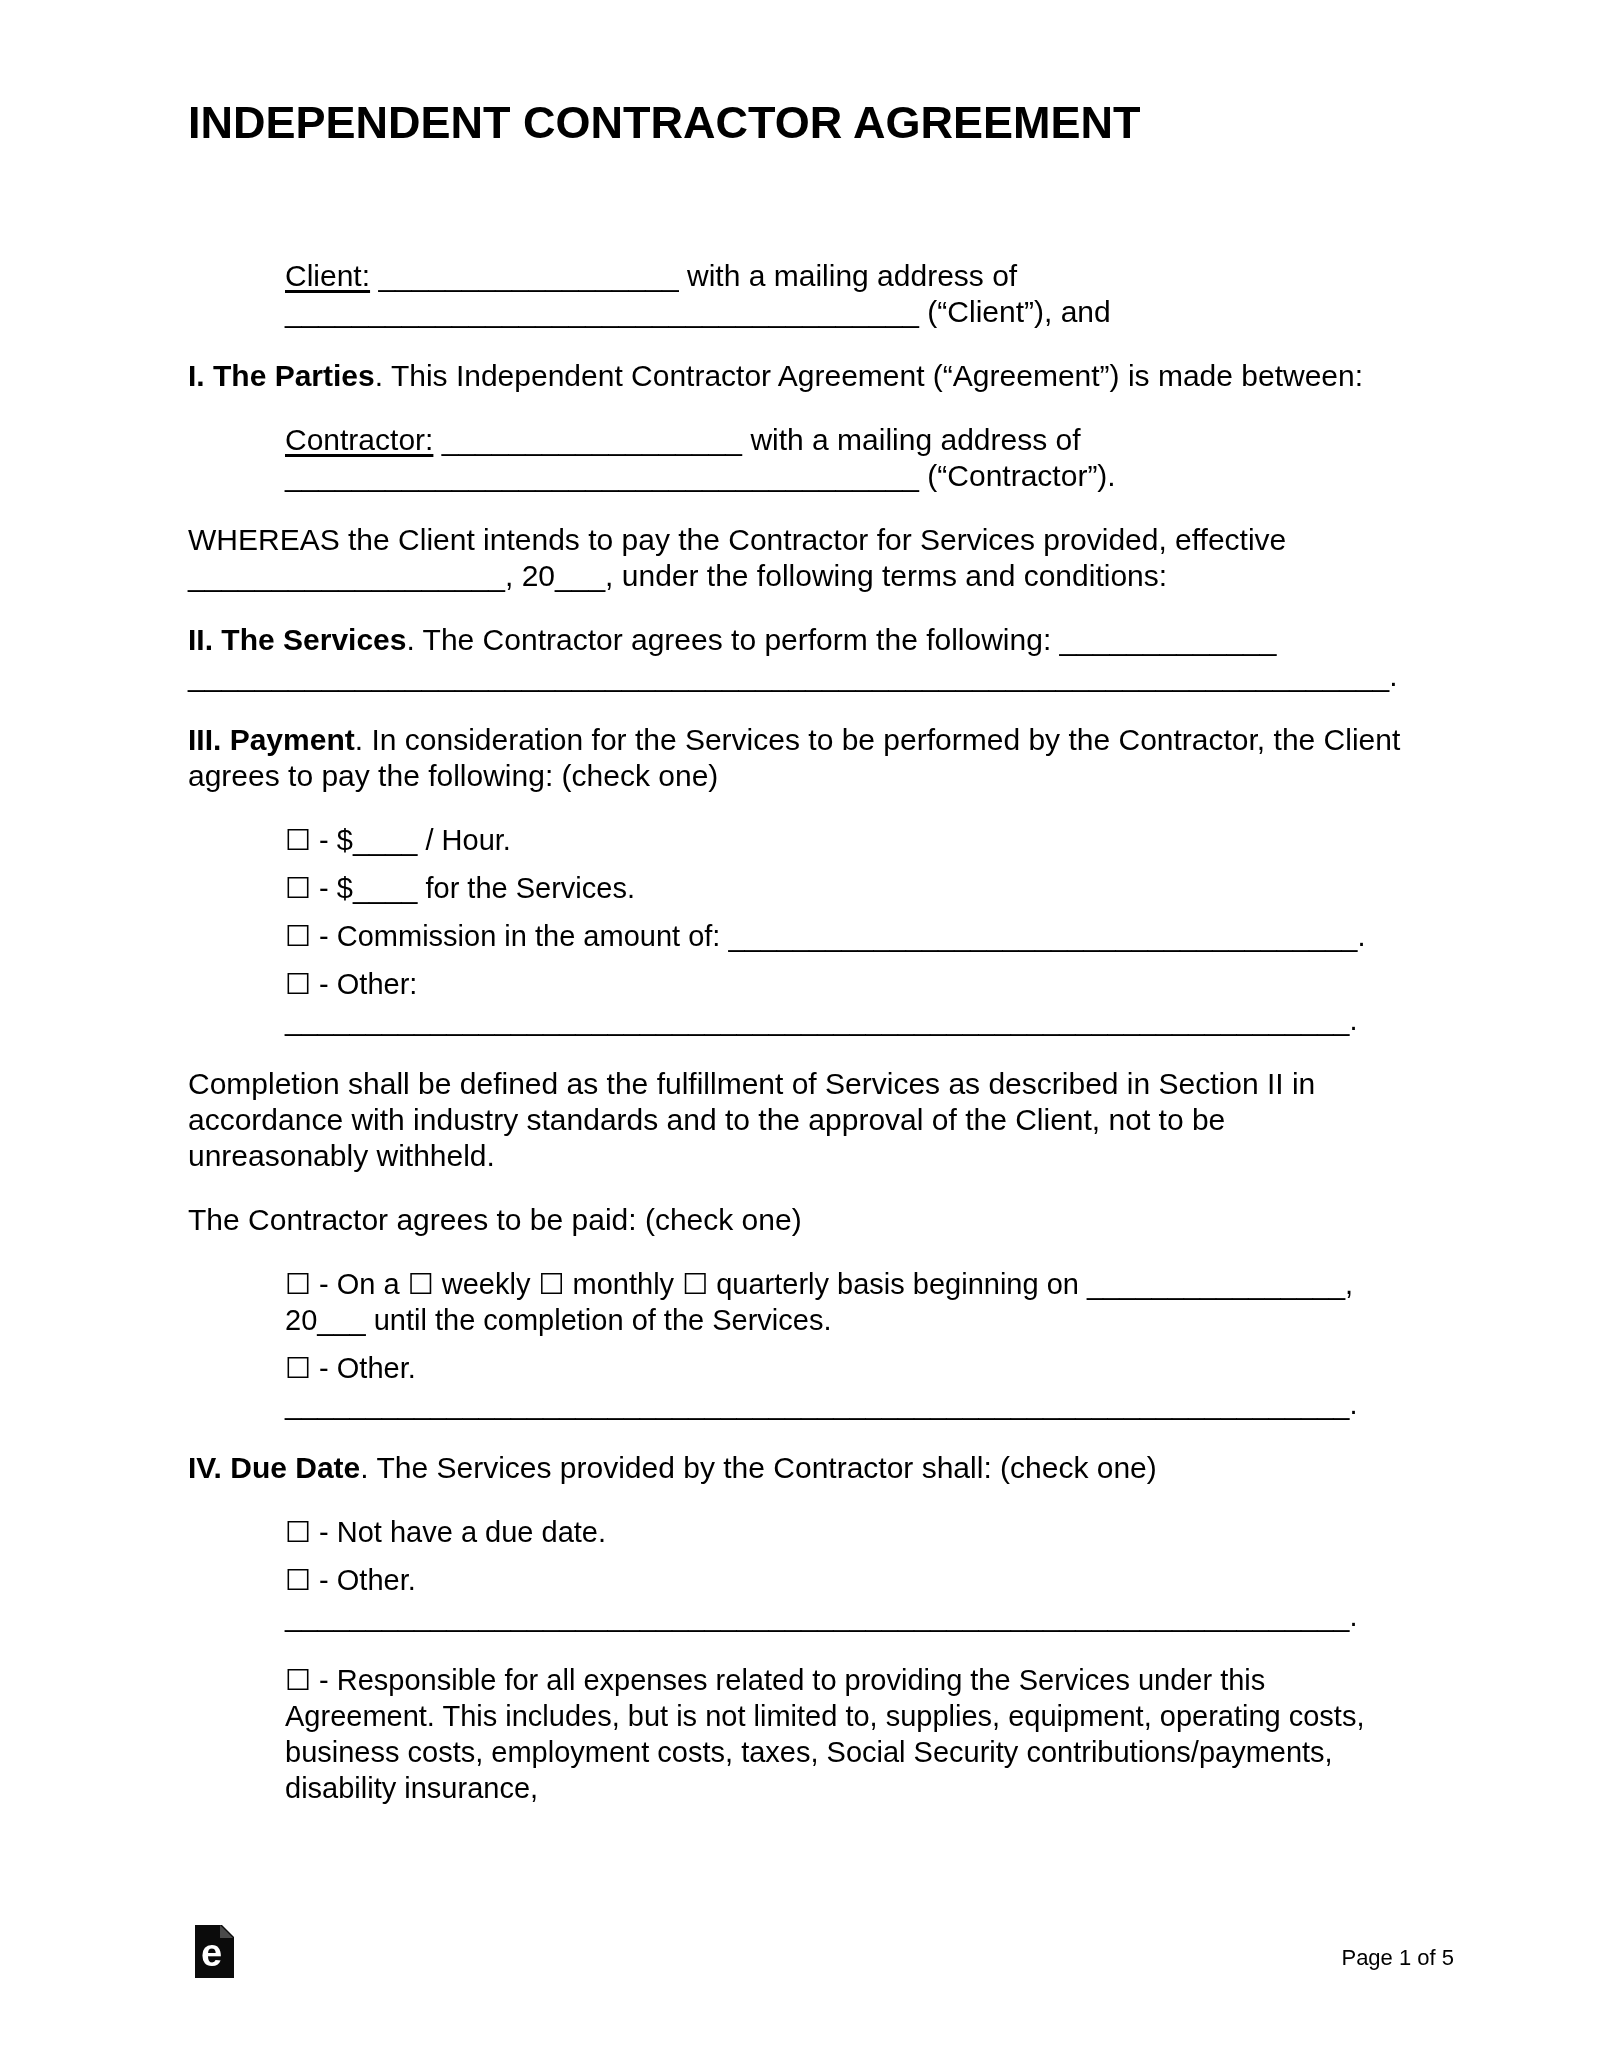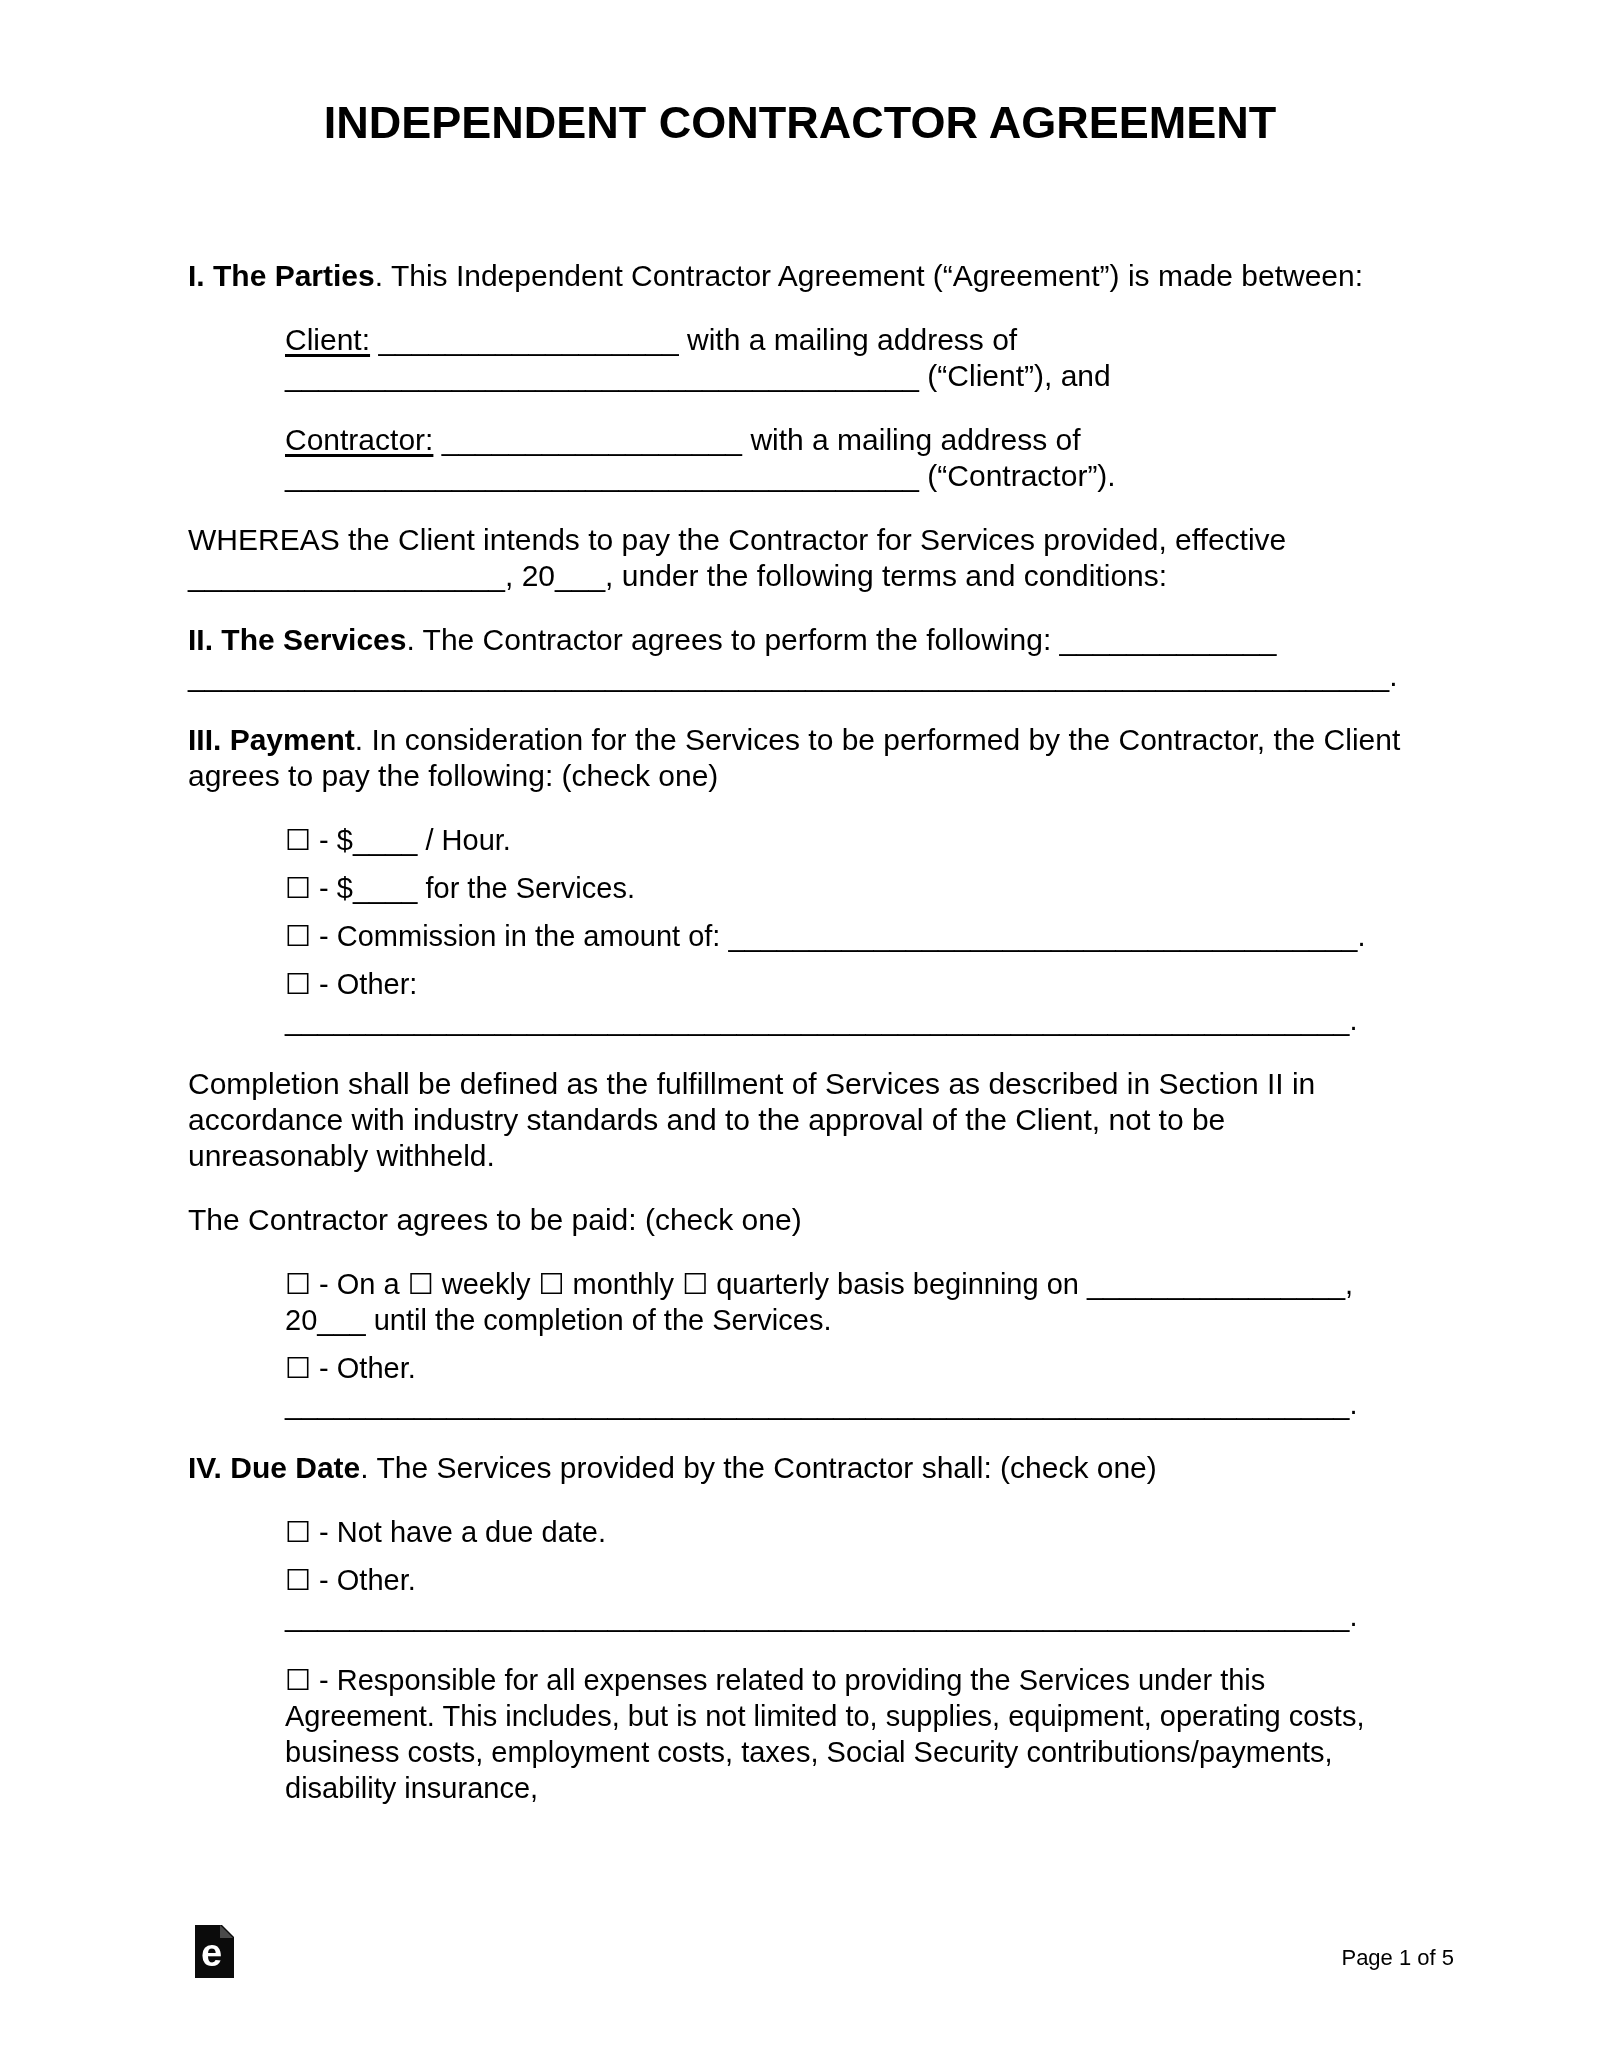--- a/index.html
+++ b/index.html
@@ -8,21 +8,21 @@
     font-family:"Liberation Sans","DejaVu Sans",sans-serif;
     color:#000;overflow:hidden;
   }
   .page{
     position:absolute;inset:0;
     padding:98px 188px 0 188px;
     box-sizing:border-box;
   }
   h1.title{
     font-size:45px;line-height:50px;font-weight:700;
-    text-align:center;margin:0 0 110px 0;letter-spacing:0;
+    text-align:left;margin:0 0 110px 0;letter-spacing:0;
   }
   .p{
     font-size:30px;line-height:36px;margin:0 0 28px 0;
   }
   .indent{margin-left:97px;}
   .group{margin:0 0 28px 0;}
   .opt{font-size:29px;line-height:36px;margin:12px 0 0 97px;}
   .bold{font-weight:700;}
   .ul{text-decoration:underline;text-underline-offset:4px;}
   .cb{
@@ -49,23 +49,23 @@
     font-size:22px;line-height:32px;
   }
 </style>
 </head>
 <body>
 
 <div class="page">
 
   <h1 class="title">INDEPENDENT CONTRACTOR AGREEMENT</h1>
 
+  <p class="p indent"><span class="ul">Client:</span><span> __________________ with a mailing address of</span><br><span>______________________________________ (“Client”), and</span></p>
+
   <p class="p"><span class="bold">I. The Parties</span><span>. This Independent Contractor Agreement (“Agreement”) is made between:</span></p>
-
-  <p class="p indent"><span class="ul">Client:</span><span> __________________ with a mailing address of</span><br><span>______________________________________ (“Client”), and</span></p>
 
   <p class="p indent"><span class="ul">Contractor:</span><span> __________________ with a mailing address of</span><br><span>______________________________________ (“Contractor”).</span></p>
 
   <p class="p"><span>WHEREAS the Client intends to pay the Contractor for Services provided, effective</span><br><span>___________________, 20___, under the following terms and conditions:</span></p>
 
   <p class="p"><span class="bold">II. The Services</span><span>. The Contractor agrees to perform the following: _____________</span><br><span>________________________________________________________________________.</span></p>
 
 
   <p class="p"><span class="bold">III. Payment</span><span>. In consideration for the Services to be performed by the Contractor, the Client agrees to pay the following: (check one)</span></p>
 

